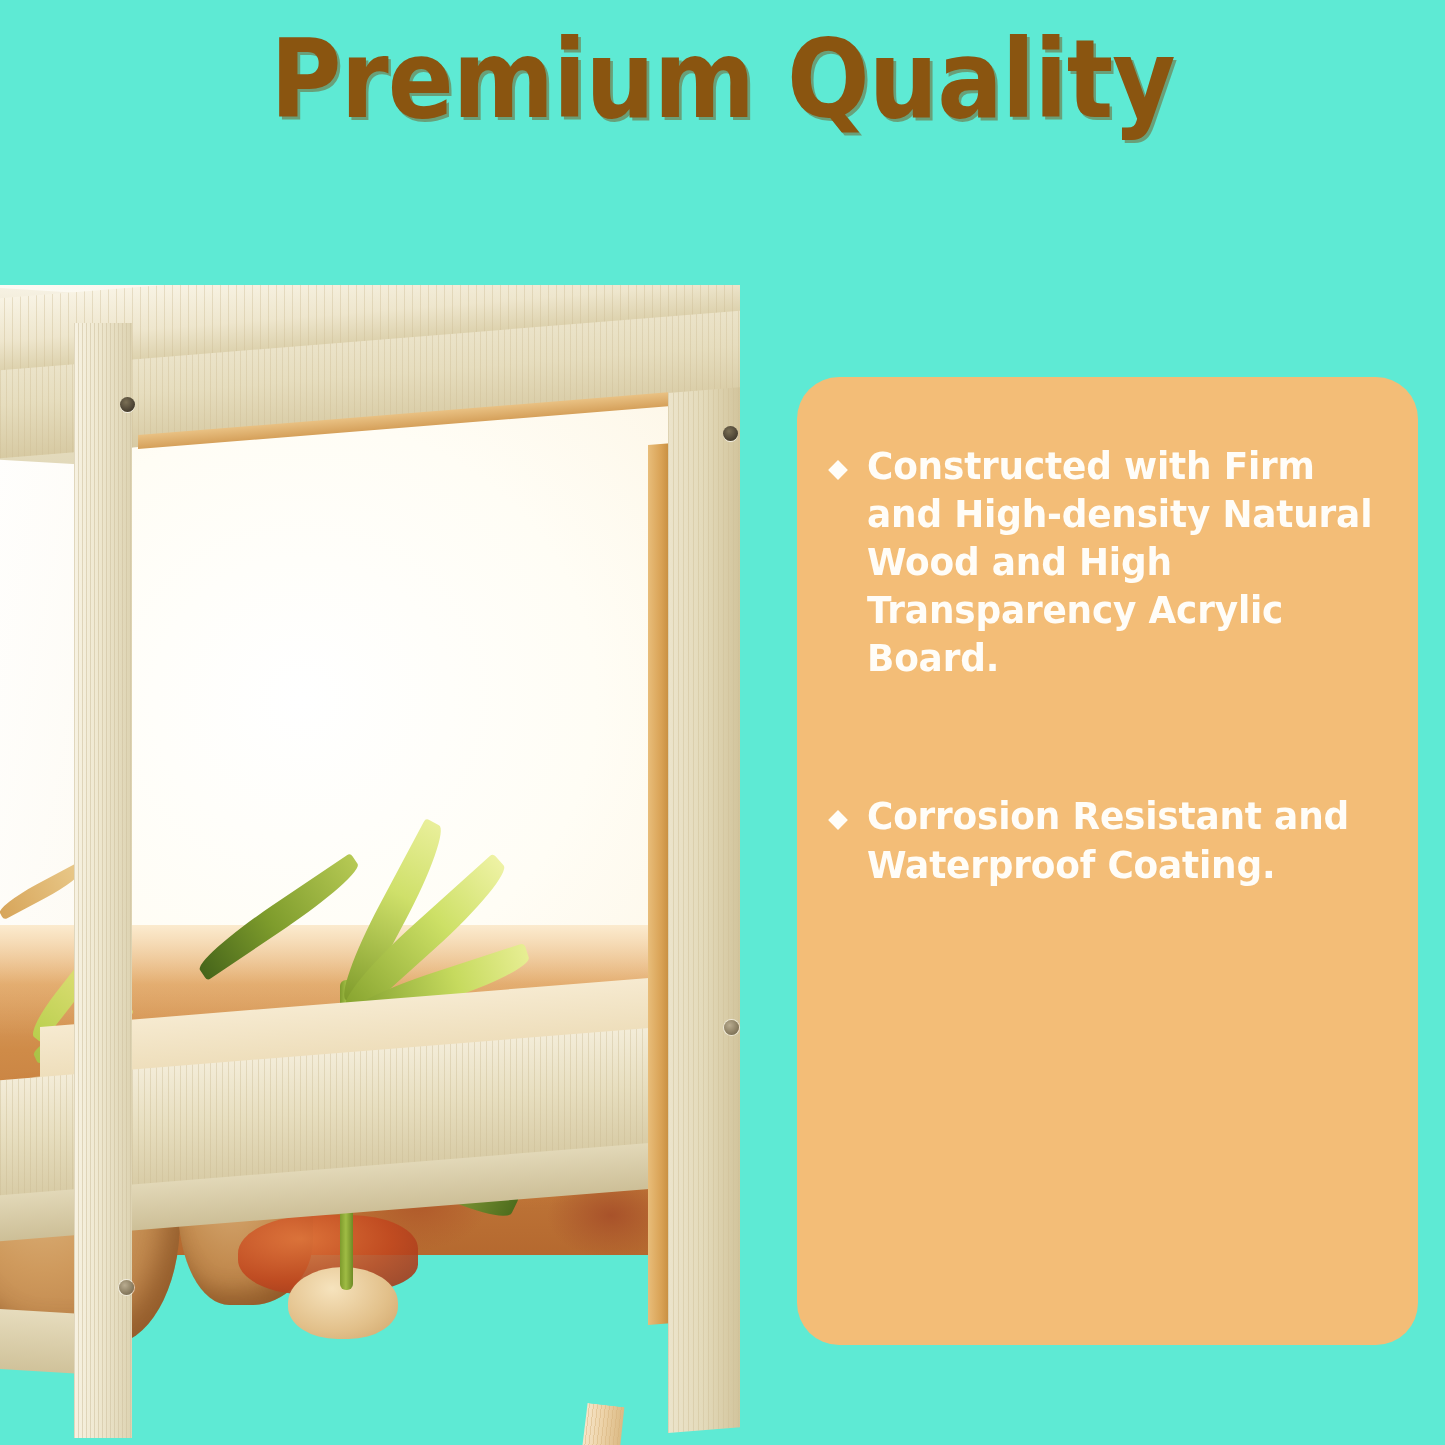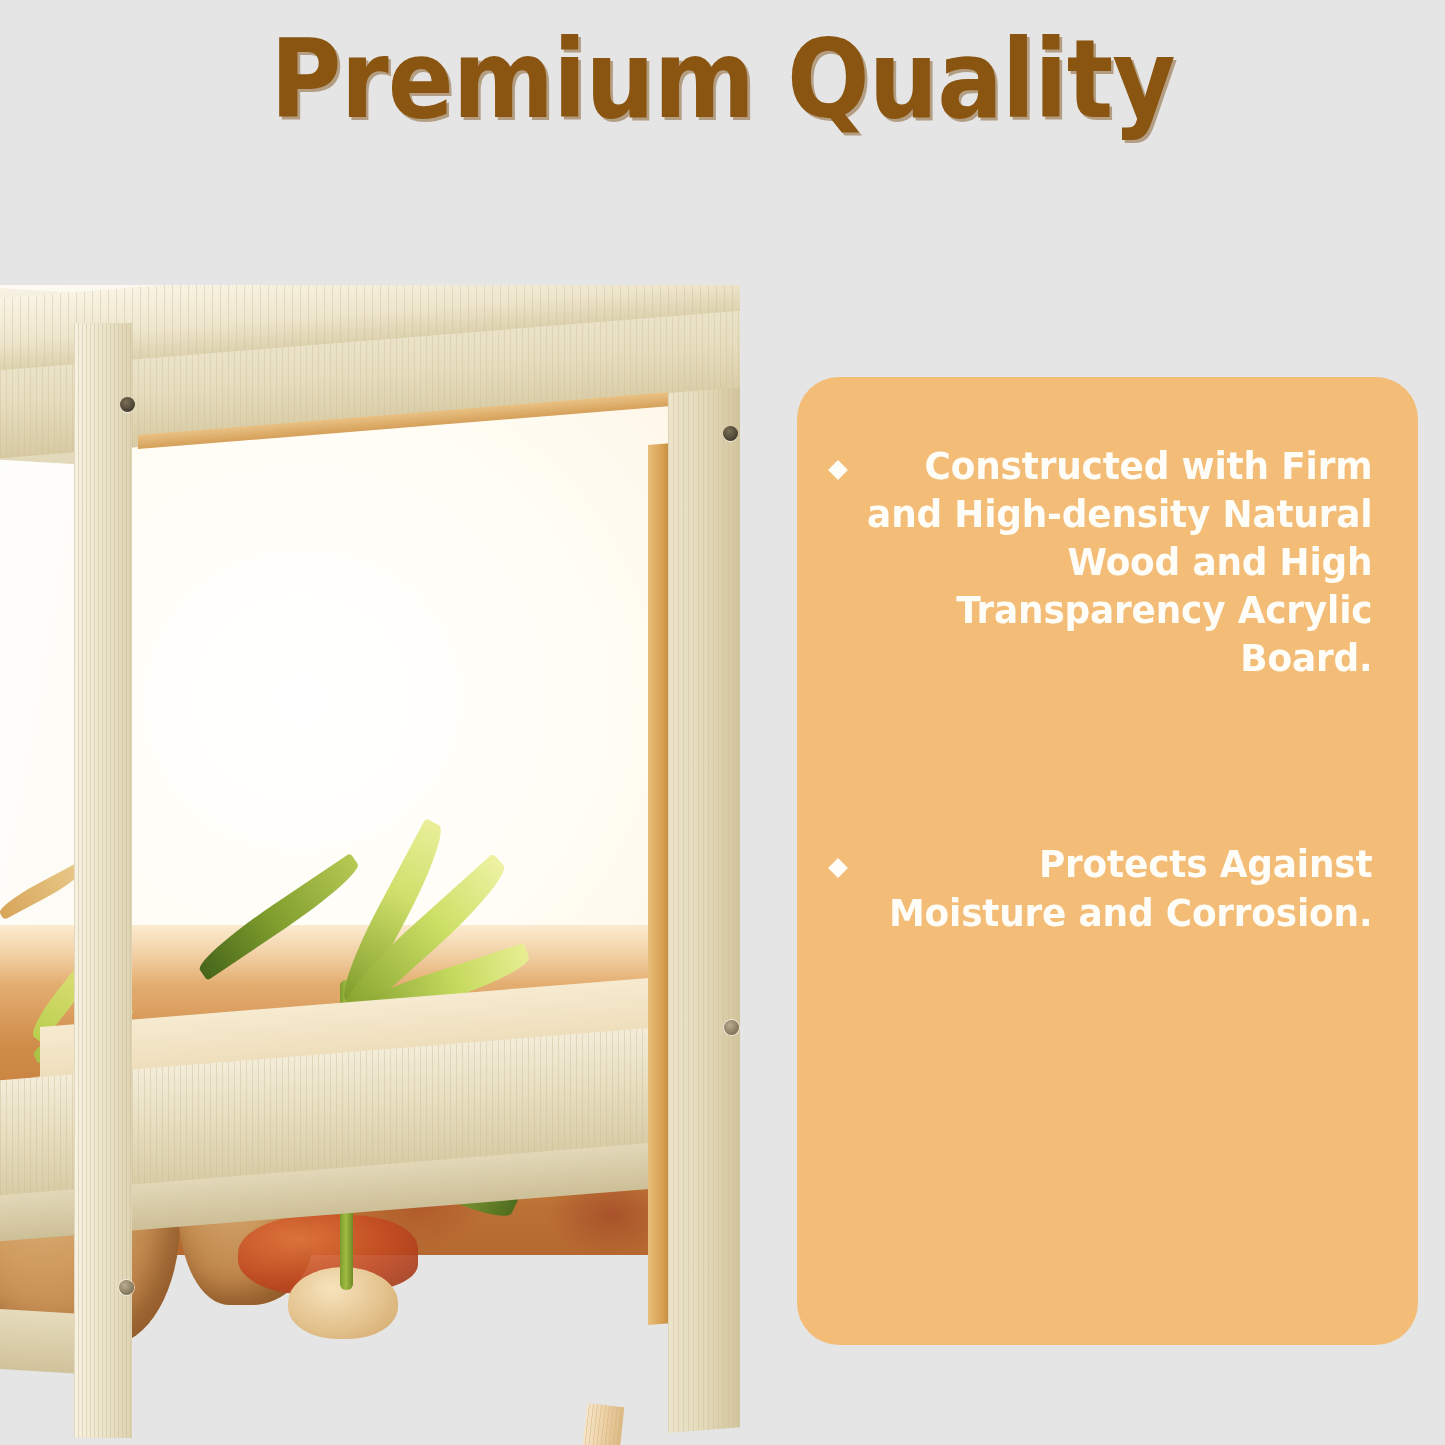--- a/index.html
+++ b/index.html
@@ -6,21 +6,21 @@
 
   html,body{
     width:1445px; height:1445px;
     overflow:hidden;
     font-family:"Liberation Sans", sans-serif;
   }
 
   #page{
     position:relative;
     width:1445px; height:1445px;
-    background:#e5e5e5;
+    background:#5eead4;
   }
 
   
   #headline{
     position:absolute;
     left:0; top:26px;
     width:1445px;
     text-align:center;
     font-size:108px;
     line-height:1.0;
@@ -62,21 +62,20 @@
   }
   .bullet-row{
     display:flex;
     align-items:flex-start;
     color:#fffdf8;
     font-size:37px;
     line-height:1.30;
     font-weight:bold;
     font-family:"DejaVu Sans", sans-serif;
     letter-spacing:-.2px;
-    text-align:right;
   }
   .bullet-mark{
     flex:0 0 auto;
     width:14px; height:14px;
     background:#fffdf8;
     transform:rotate(45deg);
     margin:20px 22px 0 0;
   }
   .bullet-text{ flex:1 1 auto; transform:scaleX(.97); transform-origin:left top;}
   .b-gap-1{ height:62px; }
@@ -459,21 +458,21 @@
   <div id="feature-panel">
 
     <div class="bullet-row">
       <span class="bullet-mark"></span>
       <span class="bullet-text">Constructed with Firm and High-density Natural Wood and High Transparency Acrylic Board.</span>
     </div>
     <div class="b-gap-1"></div>
 
     <div class="b-gap-2"></div>
 
-    <div class="b-gap-3"></div>
-
     <div class="bullet-row">
       <span class="bullet-mark"></span>
-      <span class="bullet-text">Protects Against Moisture and Corrosion.</span>
+      <span class="bullet-text">Corrosion Resistant and Waterproof Coating.</span>
     </div>
+    <div class="b-gap-3"></div>
+
   </div>
 
 </div>
 
 </body></html>

